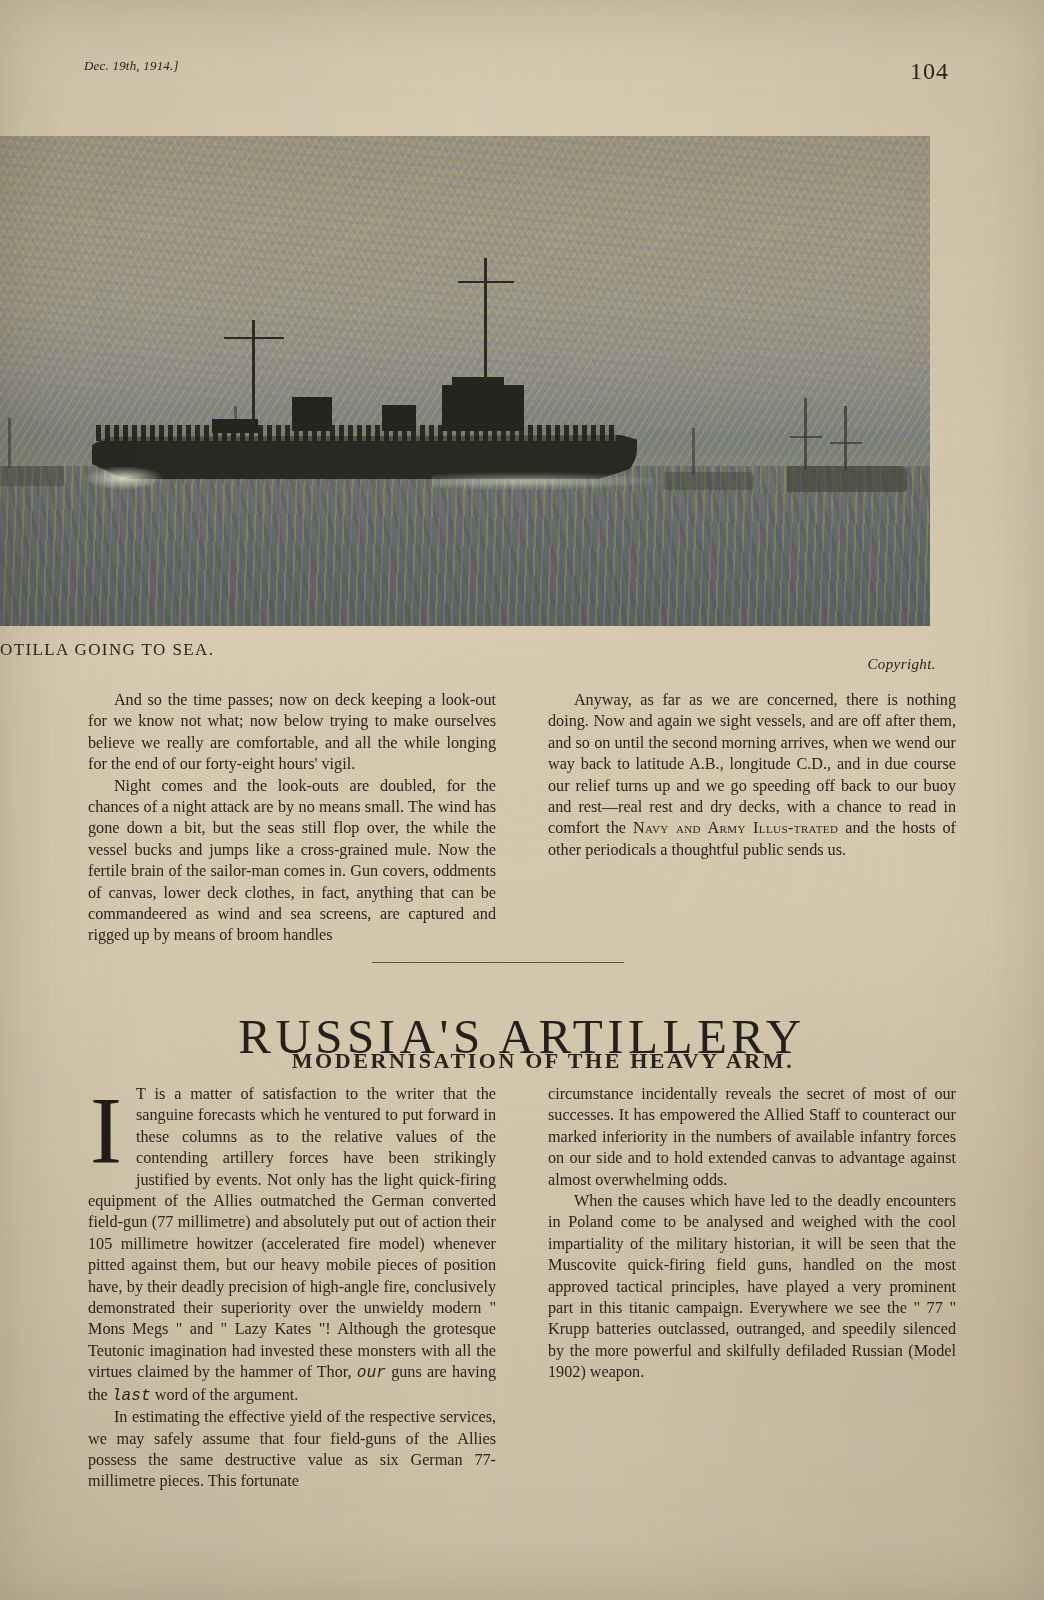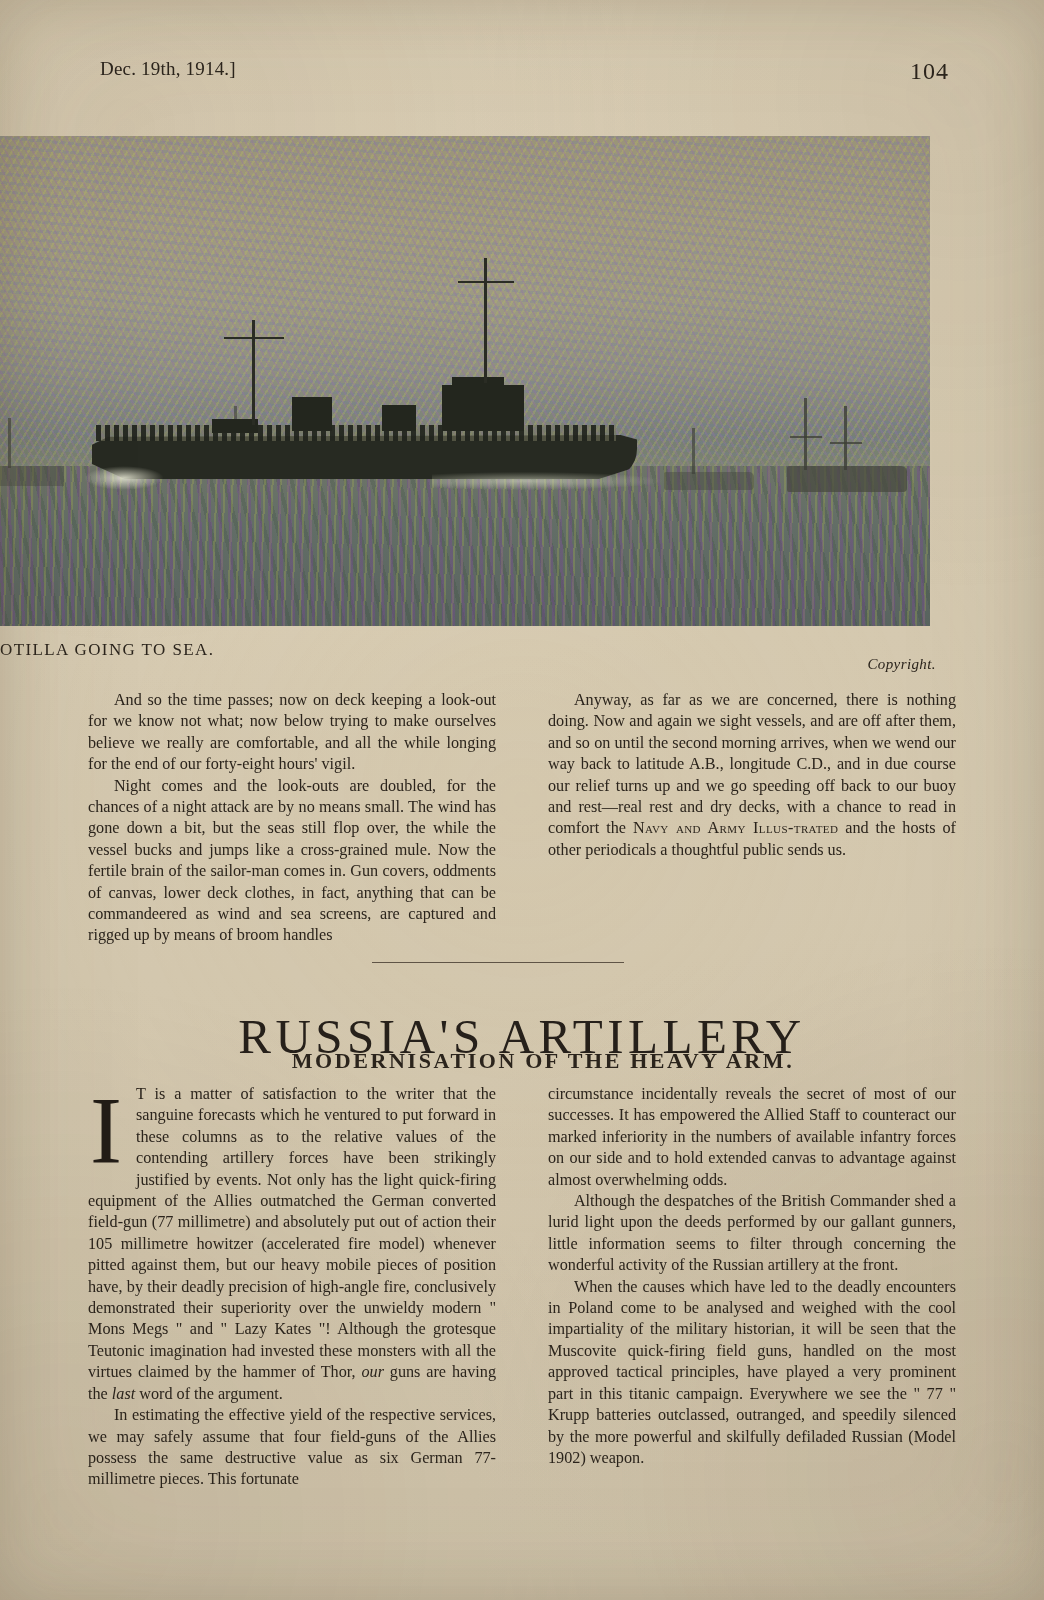--- a/index.html
+++ b/index.html
@@ -49,24 +49,25 @@
     position: absolute;
     left: 0; right: 0;
     top: 58px;
     height: 34px;
     display: flex;
     align-items: baseline;
     color: #2b241c;
   }
   .runhead-date {
     position: absolute;
-    left: 100px;
-    font-size: 19px;
+    left: 84px;
+    font-size: 13px;
     letter-spacing: 0.2px;
     white-space: nowrap;
+    font-style: italic;
   }
   .runhead-title {
     position: absolute;
     left: 0; right: 0;
     text-align: center;
     font-size: 24px;
     letter-spacing: 2.2px;
     font-weight: 400;
   }
   .runhead-page {
@@ -300,21 +301,21 @@
   
   .dropcap {
     float: left;
     font-size: 96px;
     line-height: 82px;
     padding: 4px 14px 0 2px;
     margin-top: 2px;
     color: #231d17;
     font-family: "Liberation Serif", serif;
   }
-  em { font-style: italic; }
+  em { font-style: italic; font-family: Liberation Mono, monospace; }
 </style>
 </head>
 <body>
 
 <div class="page">
 
   <div class="runhead">
     <div class="runhead-date">Dec. 19th, 1914.]</div>
     <div class="runhead-page">104</div>
   </div>
@@ -373,19 +374,18 @@
   <h1 class="headline">RUSSIA'S  ARTILLERY</h1>
   <h2 class="subhead">MODERNISATION  OF  THE  HEAVY  ARM.</h2>
 
   <div class="cols cols-b">
     <div class="col left">
       <p class="noindent"><span class="dropcap">I</span><span>T is a matter of satisfaction to the writer that the sanguine forecasts which he ventured to put forward in these columns as to the relative values of the contending artillery forces have been strikingly justified by events.  Not only has the light quick-firing equipment of the Allies outmatched the German converted field-gun (77 millimetre) and absolutely put out of action their 105 millimetre howitzer (accelerated fire model) whenever pitted against them, but our heavy mobile pieces of position have, by their deadly precision of high-angle fire, conclusively demonstrated their superiority over the unwieldy modern " Mons Megs " and " Lazy Kates "!  Although the grotesque Teutonic imagination had invested these monsters with all the virtues claimed by the hammer of Thor, </span><em>our</em><span> guns are having the </span><em>last</em><span> word of the argument.</span></p>
       <p>In estimating the effective yield of the respective services, we may safely assume that four field-guns of the Allies possess the same destructive value as six German 77-millimetre pieces.  This fortunate</p>
     </div>
     <div class="col right">
       <p class="noindent">circumstance incidentally reveals the secret of most of our successes.  It has empowered the Allied Staff to counteract our marked inferiority in the numbers of available infantry forces on our side and to hold extended canvas to advantage against almost overwhelming odds.</p>
-      <p>Although the despatches of the British Commander shed a lurid light upon the deeds performed by our gallant gunners, little information seems to filter through concerning the wonderful activity of the Russian artillery at the front.</p>
       <p>When the causes which have led to the deadly encounters in Poland come to be analysed and weighed with the cool impartiality of the military historian, it will be seen that the Muscovite quick-firing field guns, handled on the most approved tactical principles, have played a very prominent part in this titanic campaign.  Everywhere we see the " 77 " Krupp batteries outclassed, outranged, and speedily silenced by the more powerful and skilfully defiladed Russian (Model 1902) weapon.</p>
     </div>
     <div class="clear"></div>
   </div>
 
 </div>
 
 </body></html>

